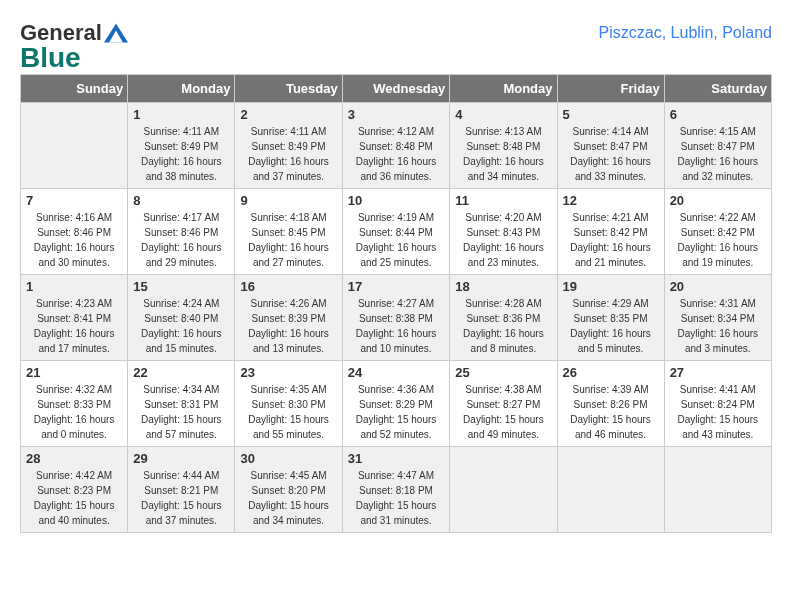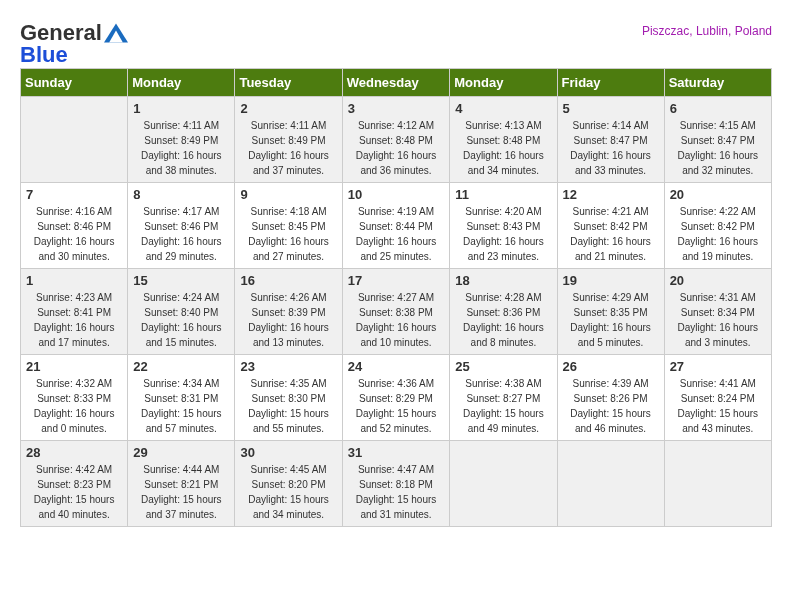--- a/index.html
+++ b/index.html
@@ -36,35 +36,35 @@
     .title-block {
       text-align: right;
     }
     .month-title {
       font-size: 42px;
       font-weight: bold;
       color: #1a3a5c;
       line-height: 1;
     }
     .location {
-      font-size: 12px;
-      color: #a21caf;
+      font-size: 16px;
+      color: #3b82f6;
       margin-top: 4px;
     }
     .calendar {
       width: 100%;
       border-collapse: collapse;
     }
     .calendar th {
-      background-color: #4d7c0f;
+      background-color: #737373;
       color: #fff;
       font-size: 13px;
       font-weight: bold;
       padding: 6px 4px;
-      text-align: left;
+      text-align: right;
       border: 1px solid #ccc;
     }
     .calendar td {
       vertical-align: top;
       border: 1px solid #ccc;
       padding: 4px 5px;
       font-size: 10.5px;
       color: #333;
       width: 108px;
       min-height: 80px;
@@ -93,21 +93,21 @@
 
 <div class="header">
   <div class="logo">
     <div class="logo-text">
       <span class="logo-general">General</span>
       <svg class="logo-icon" viewBox="0 0 28 22" xmlns="http://www.w3.org/2000/svg">
         <polygon points="0,22 14,0 28,22" fill="#1a6bbf"></polygon>
         <polygon points="6,22 14,8 22,22" fill="#fff"></polygon>
       </svg>
     </div>
-    <div style="font-size:22px; font-weight:bold; color:#1d4ed8; margin-top:-4px;">Blue</div>
+    <div style="font-size:28px; font-weight:bold; color:#0f766e; margin-top:-4px;">Blue</div>
   </div>
   <div class="title-block">
     <div class="location">Piszczac, Lublin, Poland</div>
   </div>
 </div>
 
 <table class="calendar">
   <thead>
     <tr>
       <th>Sunday</th>

